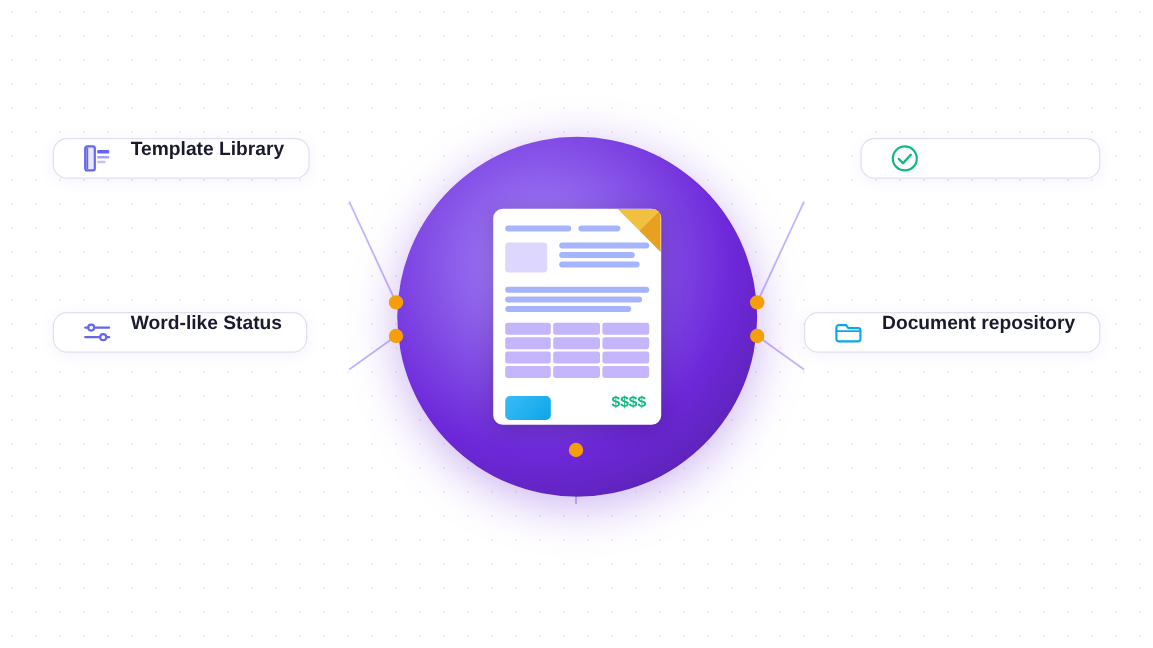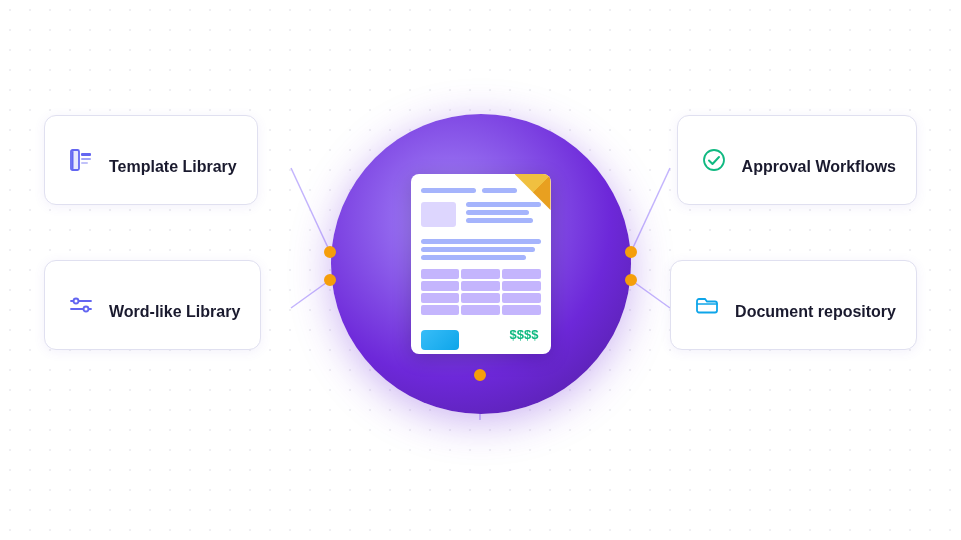--- a/index.html
+++ b/index.html
@@ -125,23 +125,23 @@
       font-size: 13px;
       font-weight: 700;
     }
 
     
     .feature-box {
       position: absolute;
       background: #fff;
       border: 1.5px solid #e0e0f0;
       border-radius: 12px;
-      padding: 28px 20px;
-      display: flex;
-      align-items: flex-end;
+      padding: 0 20px;
+      display: flex;
+      align-items: flex-start;
       gap: 12px;
       box-shadow: 0 2px 12px rgba(100,80,200,0.08);
       min-width: 200px;
     }
 
     .feature-box-icon {
       width: 32px;
       height: 32px;
       display: flex;
       align-items: center;
@@ -302,31 +302,30 @@
       <svg width="28" height="28" viewBox="0 0 28 28" fill="none" xmlns="http://www.w3.org/2000/svg">
 
         <circle cx="9" cy="10" r="2.5" stroke="#6366f1" stroke-width="1.8" fill="none"></circle>
         <circle cx="19" cy="18" r="2.5" stroke="#6366f1" stroke-width="1.8" fill="none"></circle>
         <line x1="4" y1="10" x2="6.5" y2="10" stroke="#6366f1" stroke-width="1.8" stroke-linecap="round"></line>
         <line x1="11.5" y1="10" x2="24" y2="10" stroke="#6366f1" stroke-width="1.8" stroke-linecap="round"></line>
         <line x1="4" y1="18" x2="16.5" y2="18" stroke="#6366f1" stroke-width="1.8" stroke-linecap="round"></line>
         <line x1="21.5" y1="18" x2="24" y2="18" stroke="#6366f1" stroke-width="1.8" stroke-linecap="round"></line>
       </svg>
     </div>
-    <span class="feature-box-label">Word-like Library</span>
+    <span class="feature-box-label">Word-like Status</span>
   </div>
 
   <div class="feature-box box-approval-workflows">
     <div class="feature-box-icon icon-approval">
       <svg width="28" height="28" viewBox="0 0 28 28" fill="none" xmlns="http://www.w3.org/2000/svg">
         <circle cx="14" cy="14" r="10" stroke="#10b981" stroke-width="1.8" fill="none"></circle>
         <path d="M9 14.5l3.5 3.5 6.5-7" stroke="#10b981" stroke-width="2" stroke-linecap="round" stroke-linejoin="round" fill="none"></path>
       </svg>
     </div>
-    <span class="feature-box-label">Approval Workflows</span>
   </div>
 
   <div class="feature-box box-document-repository">
     <div class="feature-box-icon icon-repo">
       <svg width="28" height="28" viewBox="0 0 28 28" fill="none" xmlns="http://www.w3.org/2000/svg">
 
         <path d="M4 10C4 8.9 4.9 8 6 8h6l2 2.5H22c1.1 0 2 .9 2 2v7c0 1.1-.9 2-2 2H6c-1.1 0-2-.9-2-2V10z" stroke="#0ea5e9" stroke-width="1.8" fill="none"></path>
         <path d="M4 13h20" stroke="#0ea5e9" stroke-width="1.5" stroke-linecap="round"></path>
       </svg>
     </div>

